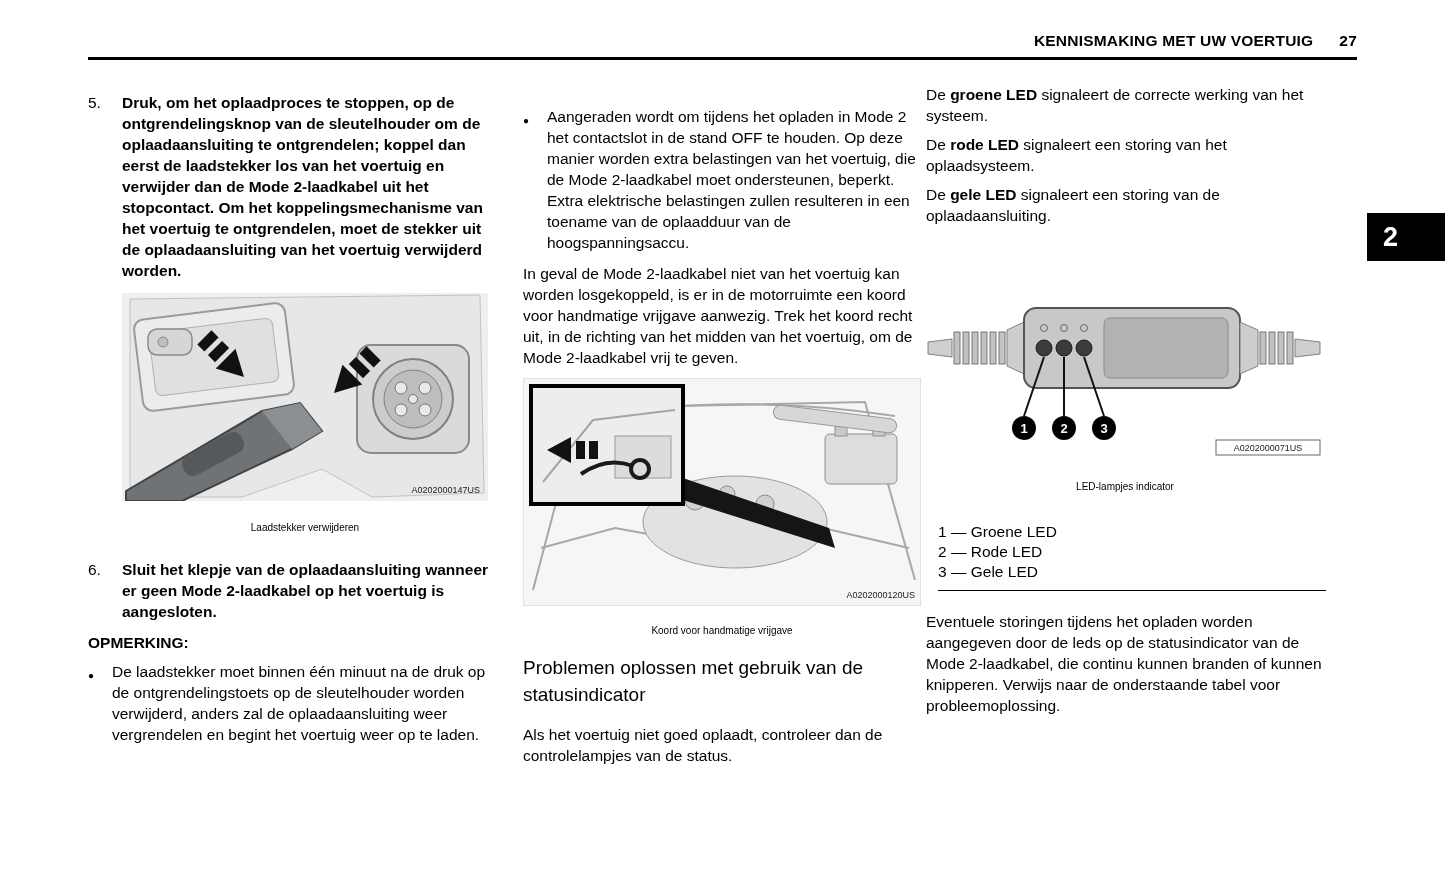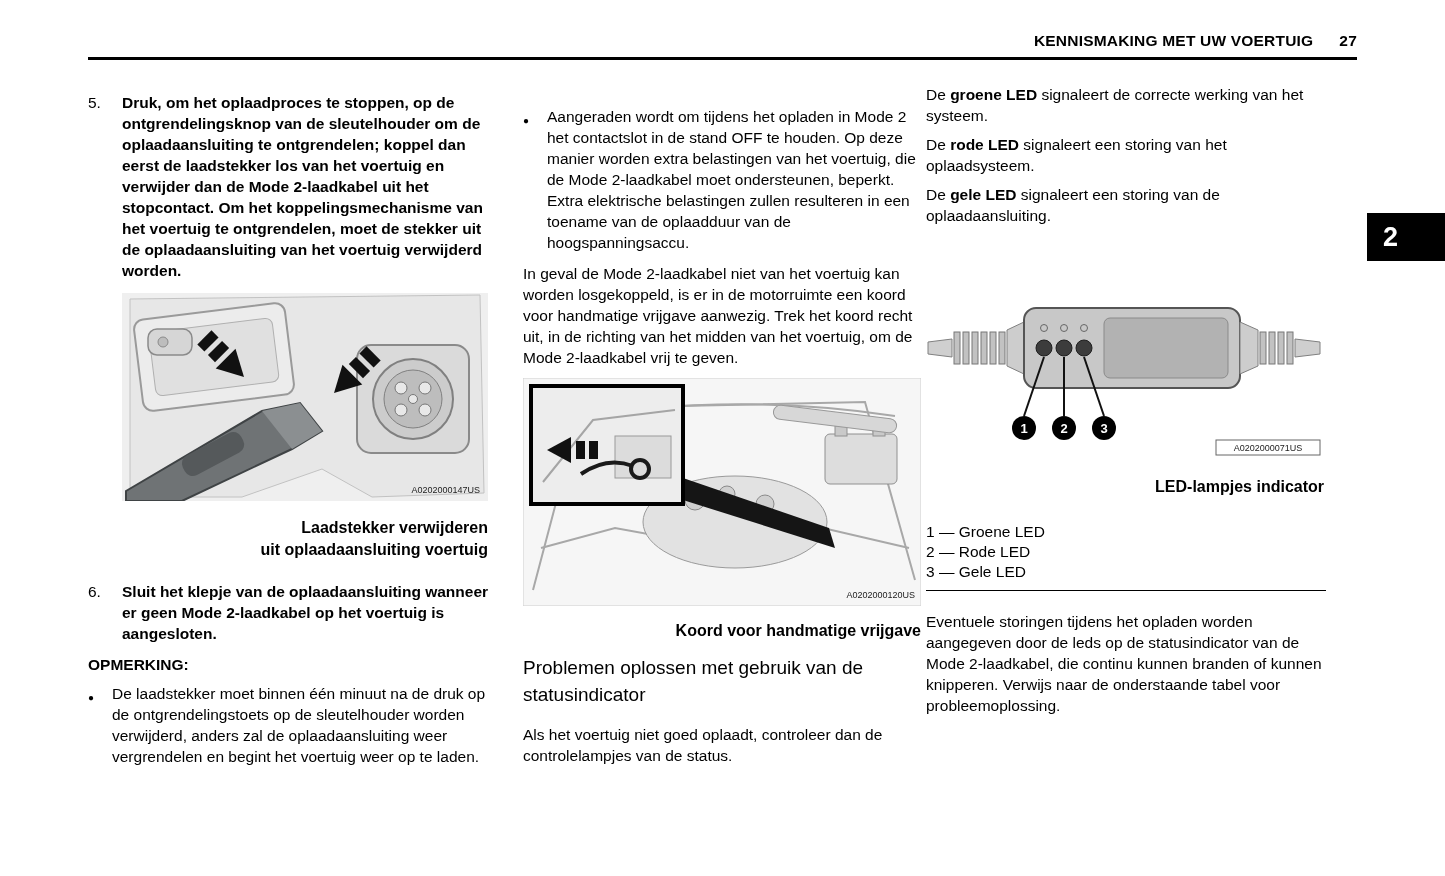--- a/index.html
+++ b/index.html
@@ -33,36 +33,36 @@
 
   .bullet-item { display:flex; margin-top:8px; }
   .bullet-item .dot { flex:none; width:24px; padding-top:2px; }
   .bullet-item .dot::before { content:"●"; font-size:10px; }
   .bullet-item .bullet-body { flex:1; }
 
   figure { margin:0; }
   .fig1 { margin:12px 0 0 34px; width:366px; }
   .fig2 { margin:10px 4px 0 0; width:398px; }
   .fig3 { margin:56px 0 0 0; width:398px; }
-  figcaption { text-align:right; font-weight:bold; font-size:16px; line-height:22px; }
+  figcaption { text-align:center; font-weight:normal; font-size:10px; line-height:22px; }
   .fig1 figcaption { margin-top:16px; }
   .fig2 figcaption { margin-top:14px; }
   .fig3 figcaption { margin-top:14px; }
 
   .item6 { margin-top:20px; }
   .note-head { margin-top:10px; font-weight:bold; }
 
   .mt10 { margin-top:10px; }
   .section-heading { margin-top:12px; font-size:19px; line-height:27px; font-weight:400; }
   .after-heading { margin-top:12px; }
 
   .led-para { margin-bottom:8px; }
   .led-para:nth-of-type(3) { margin-bottom:16px; }
 
-  .legend { margin-top:24px; line-height:20px; }
+  .legend { margin-top:24px; line-height:20px;margin-left:12px; }
   .legend-rule { border:none; border-top:1.5px solid #000; margin:8px 0 0 0; }
   .final-para { margin-top:20px; }
 
   svg { display:block; }
   svg text { font-family:"Liberation Sans", sans-serif; }
 </style>
 </head>
 <body>
 
 <div class="page">
@@ -116,21 +116,20 @@
         </g>
         <g fill="#111" transform="translate(212,100) rotate(-45)">
           <polygon points="0,0 26,-14 26,14"></polygon>
           <rect x="31" y="-10" width="10" height="20"></rect>
           <rect x="46" y="-10" width="10" height="20"></rect>
         </g>
         <text x="358" y="200" text-anchor="end" font-size="9" fill="#222">A0202000147US</text>
       </svg>
       <figcaption>
         <div>Laadstekker verwijderen</div>
-        <div>uit oplaadaansluiting voertuig</div>
       </figcaption>
     </figure>
 
     <div class="num-item item6">
       <span class="num">6.</span>
       <p class="num-body">Sluit het klepje van de oplaadaansluiting wanneer er geen Mode 2-laadkabel op het voertuig is aangesloten.</p>
     </div>
 
     <p class="note-head">OPMERKING:</p>
 

